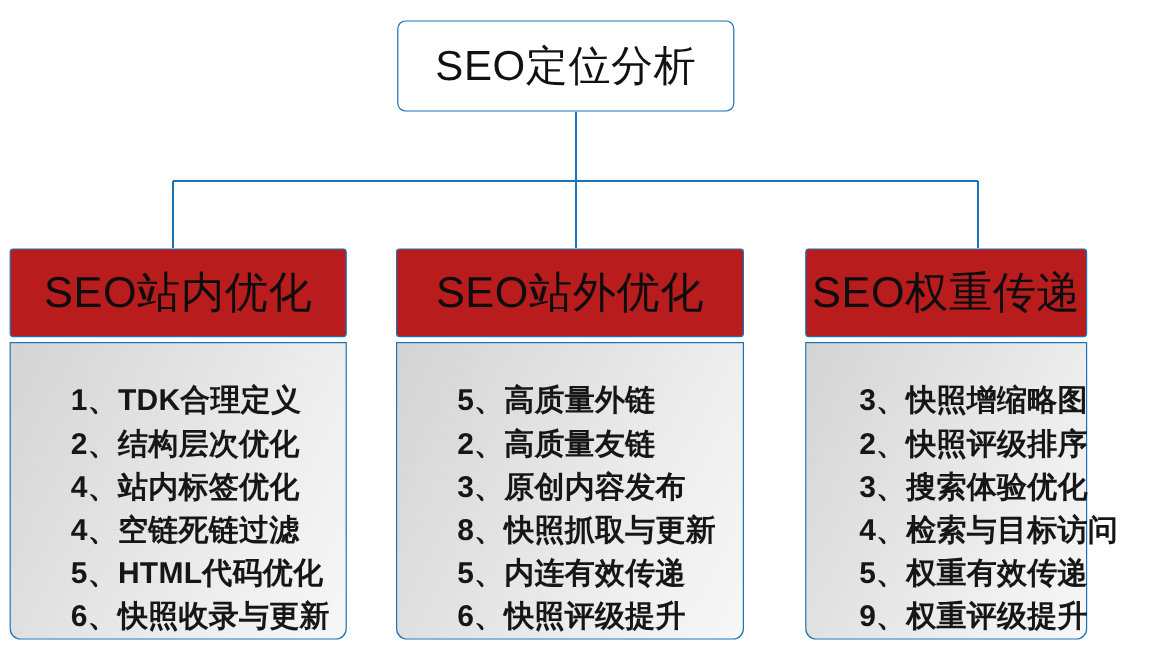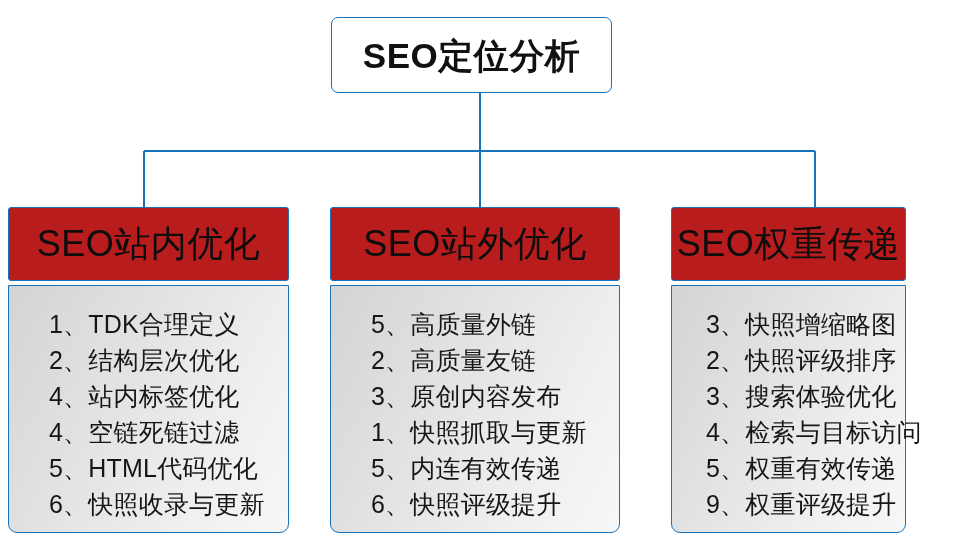--- a/index.html
+++ b/index.html
@@ -42,21 +42,21 @@
     box-sizing: border-box;
     border: 1.4px solid #1a72b8;
     border-radius: 7px;
     background: #ffffff;
     display: flex;
     align-items: center;
     justify-content: center;
   }
   .root-node .node-title {
     font-size: 35px;
-    font-weight: 700;
+    font-weight: 400;
     letter-spacing: 0.5px;
     line-height: 1;
     color: #111111;
     white-space: nowrap;
   }
 
   
   .branch {
     position: absolute;
     top: 207px;
@@ -93,24 +93,25 @@
     border: 1.4px solid #1a72b8;
     border-radius: 0 0 9px 9px;
     background: linear-gradient(118deg, #d4d4d4 0%, #dcdcdc 22%, #e6e6e6 48%, #efefef 72%, #f7f7f7 100%);
     padding: 14px 0 0 0;
     display: flex;
     flex-direction: column;
     align-items: flex-start;
   }
   .branch-list {
     list-style: none;
-    margin: 6px;
+    margin: 16px;
     padding: 0 0 0 34px;
     width: 100%;
     box-sizing: border-box;
+    font-weight: bold;
   }
   .branch-list li {
     font-size: 25px;
     line-height: 36px;
     color: #161616;
     white-space: nowrap;
     letter-spacing: 0.2px;
   }
   .branch-3 .branch-list { padding-left: 28px; }
 </style>
@@ -151,21 +152,21 @@
 
   <div class="branch branch-2">
     <div class="branch-header">
       <span class="header-title">SEO站外优化</span>
     </div>
     <div class="branch-body">
       <ul class="branch-list">
         <li>5、高质量外链</li>
         <li>2、高质量友链</li>
         <li>3、原创内容发布</li>
-        <li>1、快照抓取与更新</li>
+        <li>8、快照抓取与更新</li>
         <li>5、内连有效传递</li>
         <li>6、快照评级提升</li>
       </ul>
     </div>
   </div>
 
   <div class="branch branch-3">
     <div class="branch-header">
       <span class="header-title">SEO权重传递</span>
     </div>

